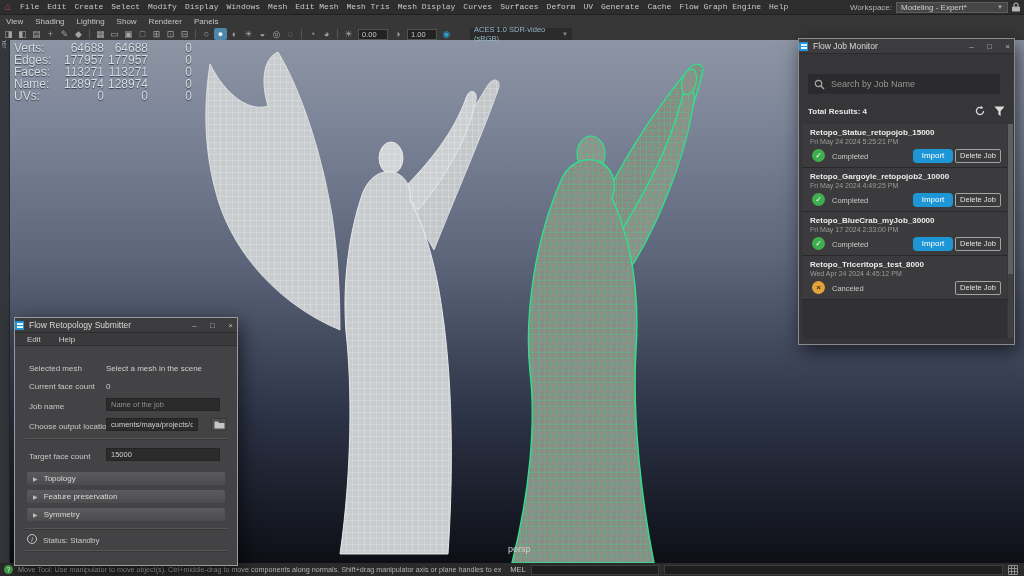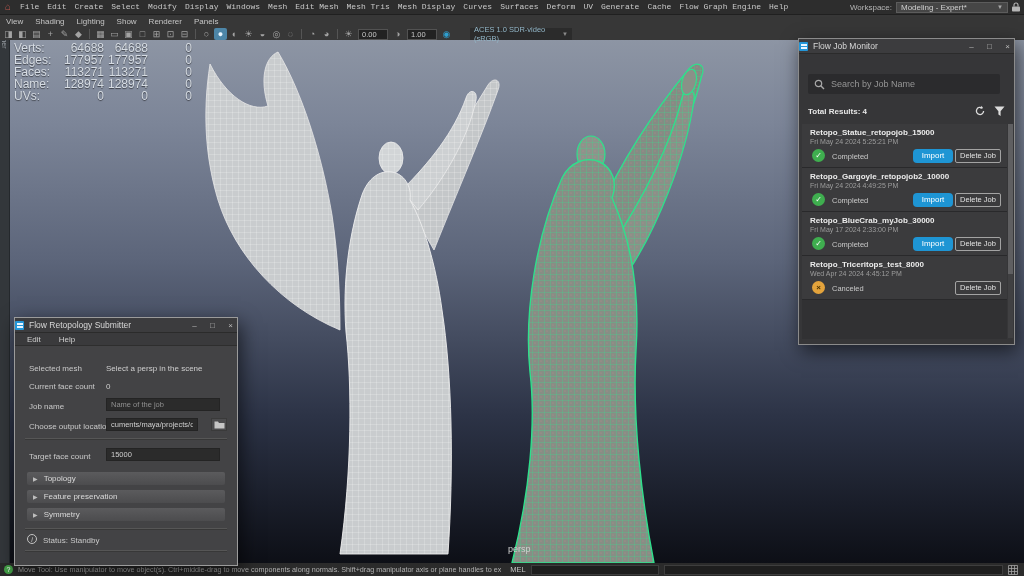--- a/index.html
+++ b/index.html
@@ -300,21 +300,21 @@
       <span class="win-btn">–</span>
       <span class="win-btn">□</span>
       <span class="win-btn">×</span>
     </div>
     <div id="sub-menu">
       <span>Edit</span>
       <span>Help</span>
     </div>
     <div id="sub-body">
       <span class="f-label" style="top:18px">Selected mesh</span>
-      <span class="f-value" style="top:18px">Select a persp in the scene</span>
+      <span class="f-value" style="top:18px">Select a mesh in the scene</span>
 
       <span class="f-label" style="top:36px">Current face count</span>
       <span class="f-value" style="top:36px">0</span>
 
       <span class="f-label" style="top:56px">Job name</span>
       <input class="f-input" style="top: 52px; width: 114px;" placeholder="Name of the job">
 
       <span class="f-label" style="top:76px">Choose output location</span>
       <input class="f-input" style="top: 72px; width: 92px;" value="cuments/maya/projects/default/">
       <span class="folder-btn" style="top:72px">

